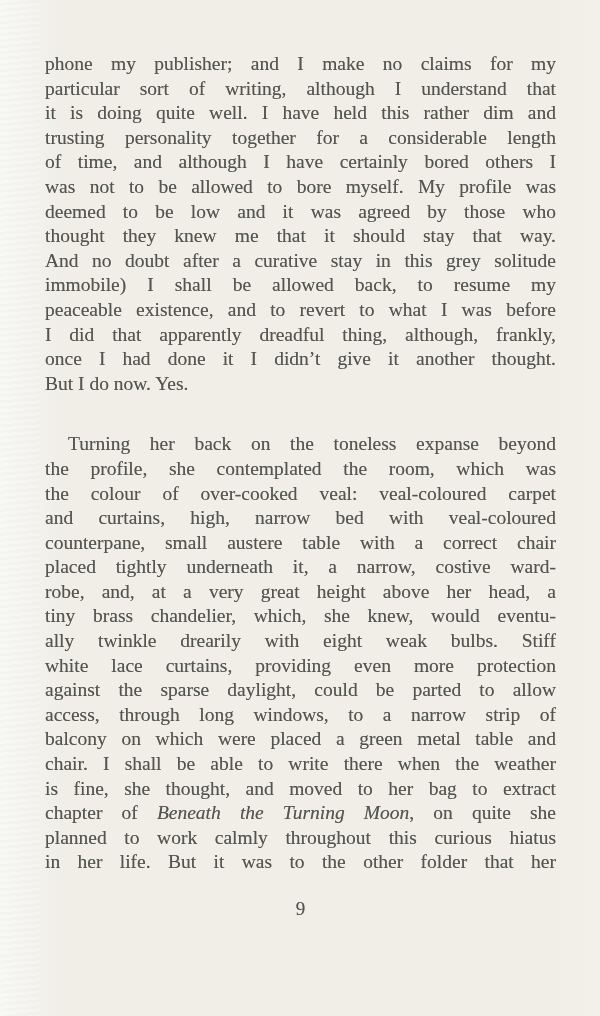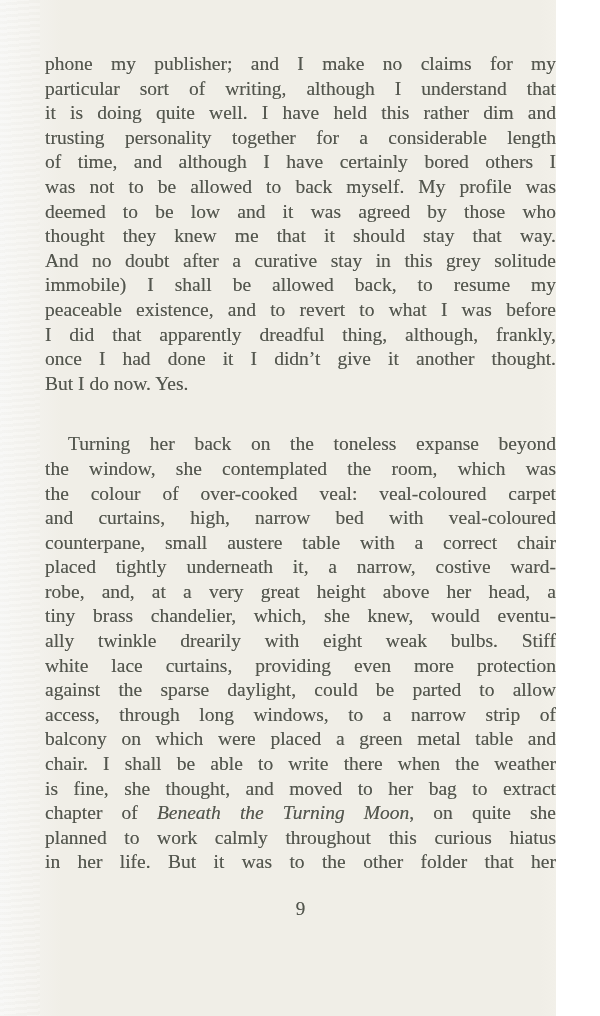--- a/index.html
+++ b/index.html
@@ -6,21 +6,21 @@
     --bg:#f0eee7;
     --edge:#f7f7f5;
     --ink:#53564e;
   }
   html,body{margin:0;padding:0;}
   body{
     width:600px;height:1016px;overflow:hidden;
     font-family:"Liberation Serif","DejaVu Serif",serif;
   }
   .scan{
-    position:relative;width:556px;height:1016px;
+    position:relative;width:600px;height:1016px;
     background:linear-gradient(90deg,var(--edge) 0px,#f4f3ef 26px,var(--bg) 62px,var(--bg) 540px,#f2f0e9 100%);
   }
   
   .page-edge{
     position:absolute;left:0;top:0;width:40px;height:1016px;
     background:repeating-linear-gradient(175deg,rgba(255,255,255,.35) 0 3px,rgba(210,210,205,.12) 3px 6px);
     opacity:.5;pointer-events:none;
   }
   .text-block{
     position:absolute;left:45px;top:52px;width:511px;
@@ -50,33 +50,33 @@
 
 <div class="scan">
   <div class="page-edge"></div>
   <main class="text-block">
       <div class="paragraph">
         <div class="line">phone my publisher; and I make no claims for my</div>
         <div class="line">particular sort of writing, although I understand that</div>
         <div class="line">it is doing quite well. I have held this rather dim and</div>
         <div class="line">trusting personality together for a considerable length</div>
         <div class="line">of time, and although I have certainly bored others I</div>
-        <div class="line">was not to be allowed to back myself. My profile was</div>
+        <div class="line">was not to be allowed to bore myself. My profile was</div>
         <div class="line">deemed to be low and it was agreed by those who</div>
         <div class="line">thought they knew me that it should stay that way.</div>
         <div class="line">And no doubt after a curative stay in this grey solitude</div>
         <div class="line">immobile) I shall be allowed back, to resume my</div>
         <div class="line">peaceable existence, and to revert to what I was before</div>
         <div class="line">I did that apparently dreadful thing, although, frankly,</div>
         <div class="line">once I had done it I didn’t give it another thought.</div>
         <div class="line no-just">But I do now. Yes.</div>
       </div>
       <div class="paragraph">
         <div class="line indent">Turning her back on the toneless expanse beyond</div>
-        <div class="line">the window, she contemplated the room, which was</div>
+        <div class="line">the profile, she contemplated the room, which was</div>
         <div class="line">the colour of over-cooked veal: veal-coloured carpet</div>
         <div class="line">and curtains, high, narrow bed with veal-coloured</div>
         <div class="line">counterpane, small austere table with a correct chair</div>
         <div class="line">placed tightly underneath it, a narrow, costive ward-</div>
         <div class="line">robe, and, at a very great height above her head, a</div>
         <div class="line">tiny brass chandelier, which, she knew, would eventu-</div>
         <div class="line">ally twinkle drearily with eight weak bulbs. Stiff</div>
         <div class="line">white lace curtains, providing even more protection</div>
         <div class="line">against the sparse daylight, could be parted to allow</div>
         <div class="line">access, through long windows, to a narrow strip of</div>

